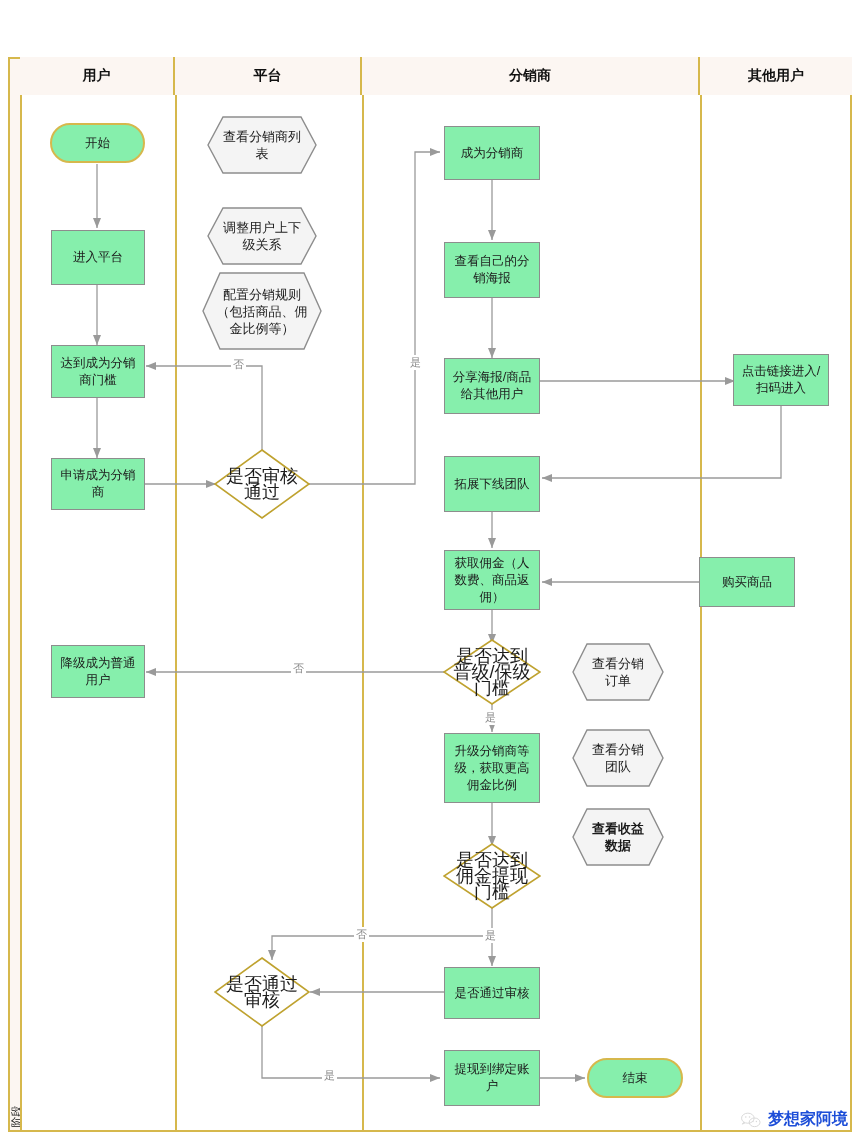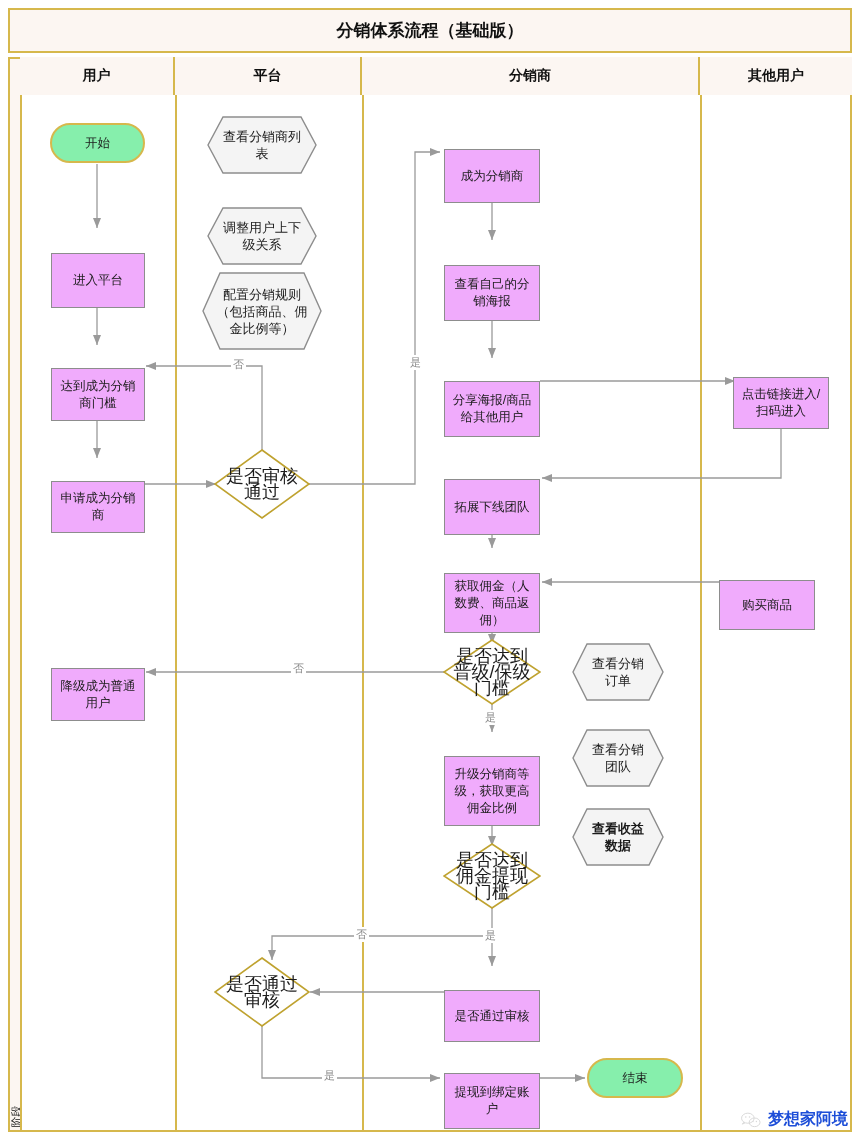--- a/index.html
+++ b/index.html
@@ -1,21 +1,21 @@
 <!DOCTYPE html>
 <html><head>
 <meta charset="utf-8">
 <style>
   html,body{margin:0;padding:0;background:#ffffff;}
   body{font-family:"Liberation Sans","DejaVu Sans",sans-serif;}
   #canvas{position:relative;width:860px;height:1140px;background:#ffffff;overflow:hidden;}
   svg.layer{position:absolute;left:0;top:0;width:860px;height:1140px;}
   .node{position:absolute;display:flex;align-items:center;justify-content:center;text-align:center;
         font-size:12.5px;line-height:17px;color:#1b1b1b;box-sizing:border-box;padding:2px 4px;}
-  .proc{background:#f0abfc;border:1.4px solid #8d8d8d;margin-top:23px;}
+  .proc{background:#86efac;border:1.4px solid #8d8d8d;}
   .term{background:#86efac;border:2px solid #d6b84c;border-radius:22px;}
   .hexwrap{position:absolute;}
   .hexlabel{position:absolute;left:0;top:0;width:100%;height:100%;display:flex;align-items:center;
             justify-content:center;text-align:center;font-size:13px;line-height:17px;color:#1b1b1b;
             box-sizing:border-box;padding:0 14px;}
   .dmwrap{position:absolute;}
   .dmlabel{position:absolute;left:0;top:0;width:100%;height:100%;display:flex;align-items:center;
            justify-content:center;text-align:center;font-size:18px;line-height:16px;color:#1b1b1b;
            box-sizing:border-box;padding:0 10px;}
   .lane-header{position:absolute;display:flex;align-items:center;justify-content:center;
@@ -33,21 +33,20 @@
   .edgelabel{position:absolute;font-size:11px;color:#8a8a8a;background:#ffffff;padding:0 2px;}
   #watermark{position:absolute;right:12px;bottom:10px;display:flex;align-items:center;gap:6px;
              color:#1d4ed8;font-size:16px;font-weight:bold;}
   #wm-icon{width:22px;height:18px;}
 </style>
 </head>
 <body>
 
 <div id="canvas">
 
-  <div id="title">分销体系流程（基础版）</div>
 
   <div id="stage-col">
     <div id="stage-text">阶段</div>
   </div>
 
   <div id="header-row"></div>
   <div class="lane-header" style="left:20px;top:57px;width:155px;height:38px;">
       <span>用户</span>
     </div>
   <div class="lane-header" style="left:175px;top:57px;width:187px;height:38px;">
@@ -241,21 +240,21 @@
     <svg viewBox="0 0 92 58" width="92" height="58">
       <polygon points="15,1 77,1 91,29 77,57 15,57 1,29" fill="#f4f4f4" stroke="#8d8d8d" stroke-width="1.4"></polygon>
       </svg>
     <div class="hexlabel">查看收益数据</div>
   </div>
 
   <div class="node proc" style="left:733px;top:354px;width:96px;height:52px;">
     <span>点击链接进入/扫码进入</span>
     </div>
 
-  <div class="node proc" style="left:719px;top:557px;width:96px;height:50px;">
+  <div class="node proc" style="left:699px;top:557px;width:96px;height:50px;">
     <span>购买商品</span>
     </div>
 
   <div class="edgelabel" style="left:231px;top:357px;">否</div>
   <div class="edgelabel" style="left:408px;top:355px;">是</div>
   <div class="edgelabel" style="left:291px;top:661px;">否</div>
   <div class="edgelabel" style="left:483px;top:710px;">是</div>
   <div class="edgelabel" style="left:483px;top:928px;">是</div>
   <div class="edgelabel" style="left:354px;top:927px;">否</div>
   <div class="edgelabel" style="left:322px;top:1068px;">是</div>

